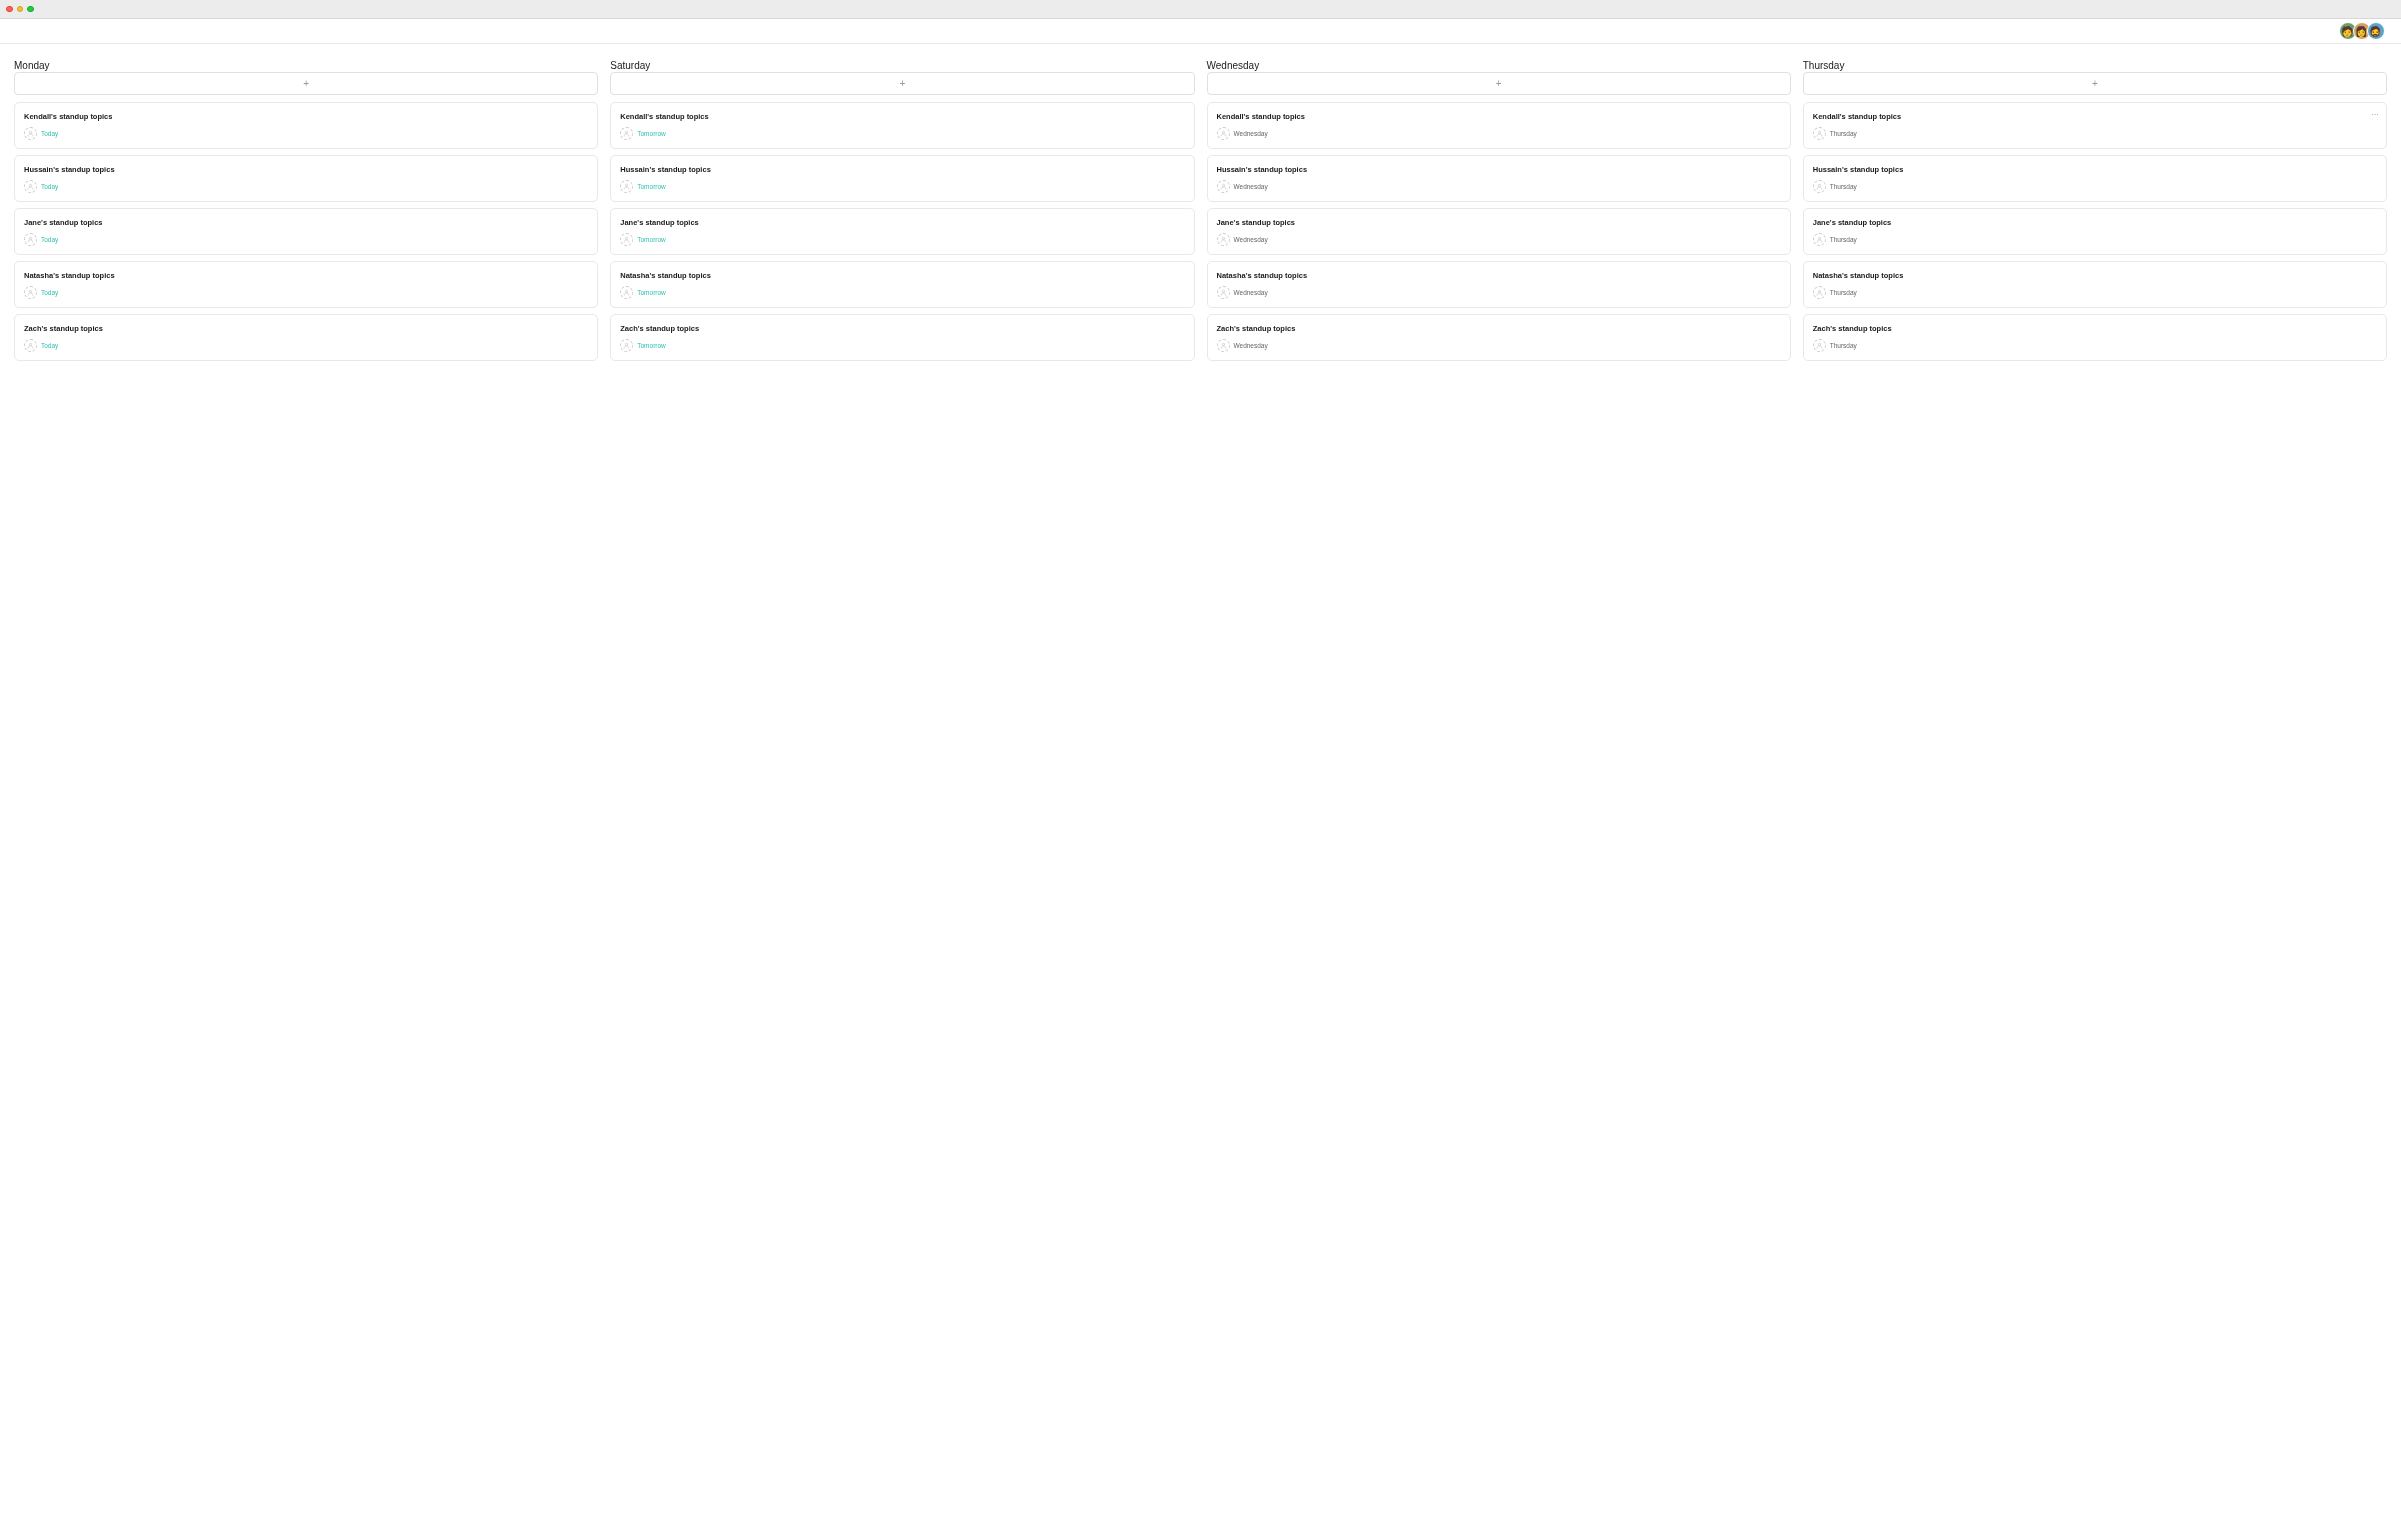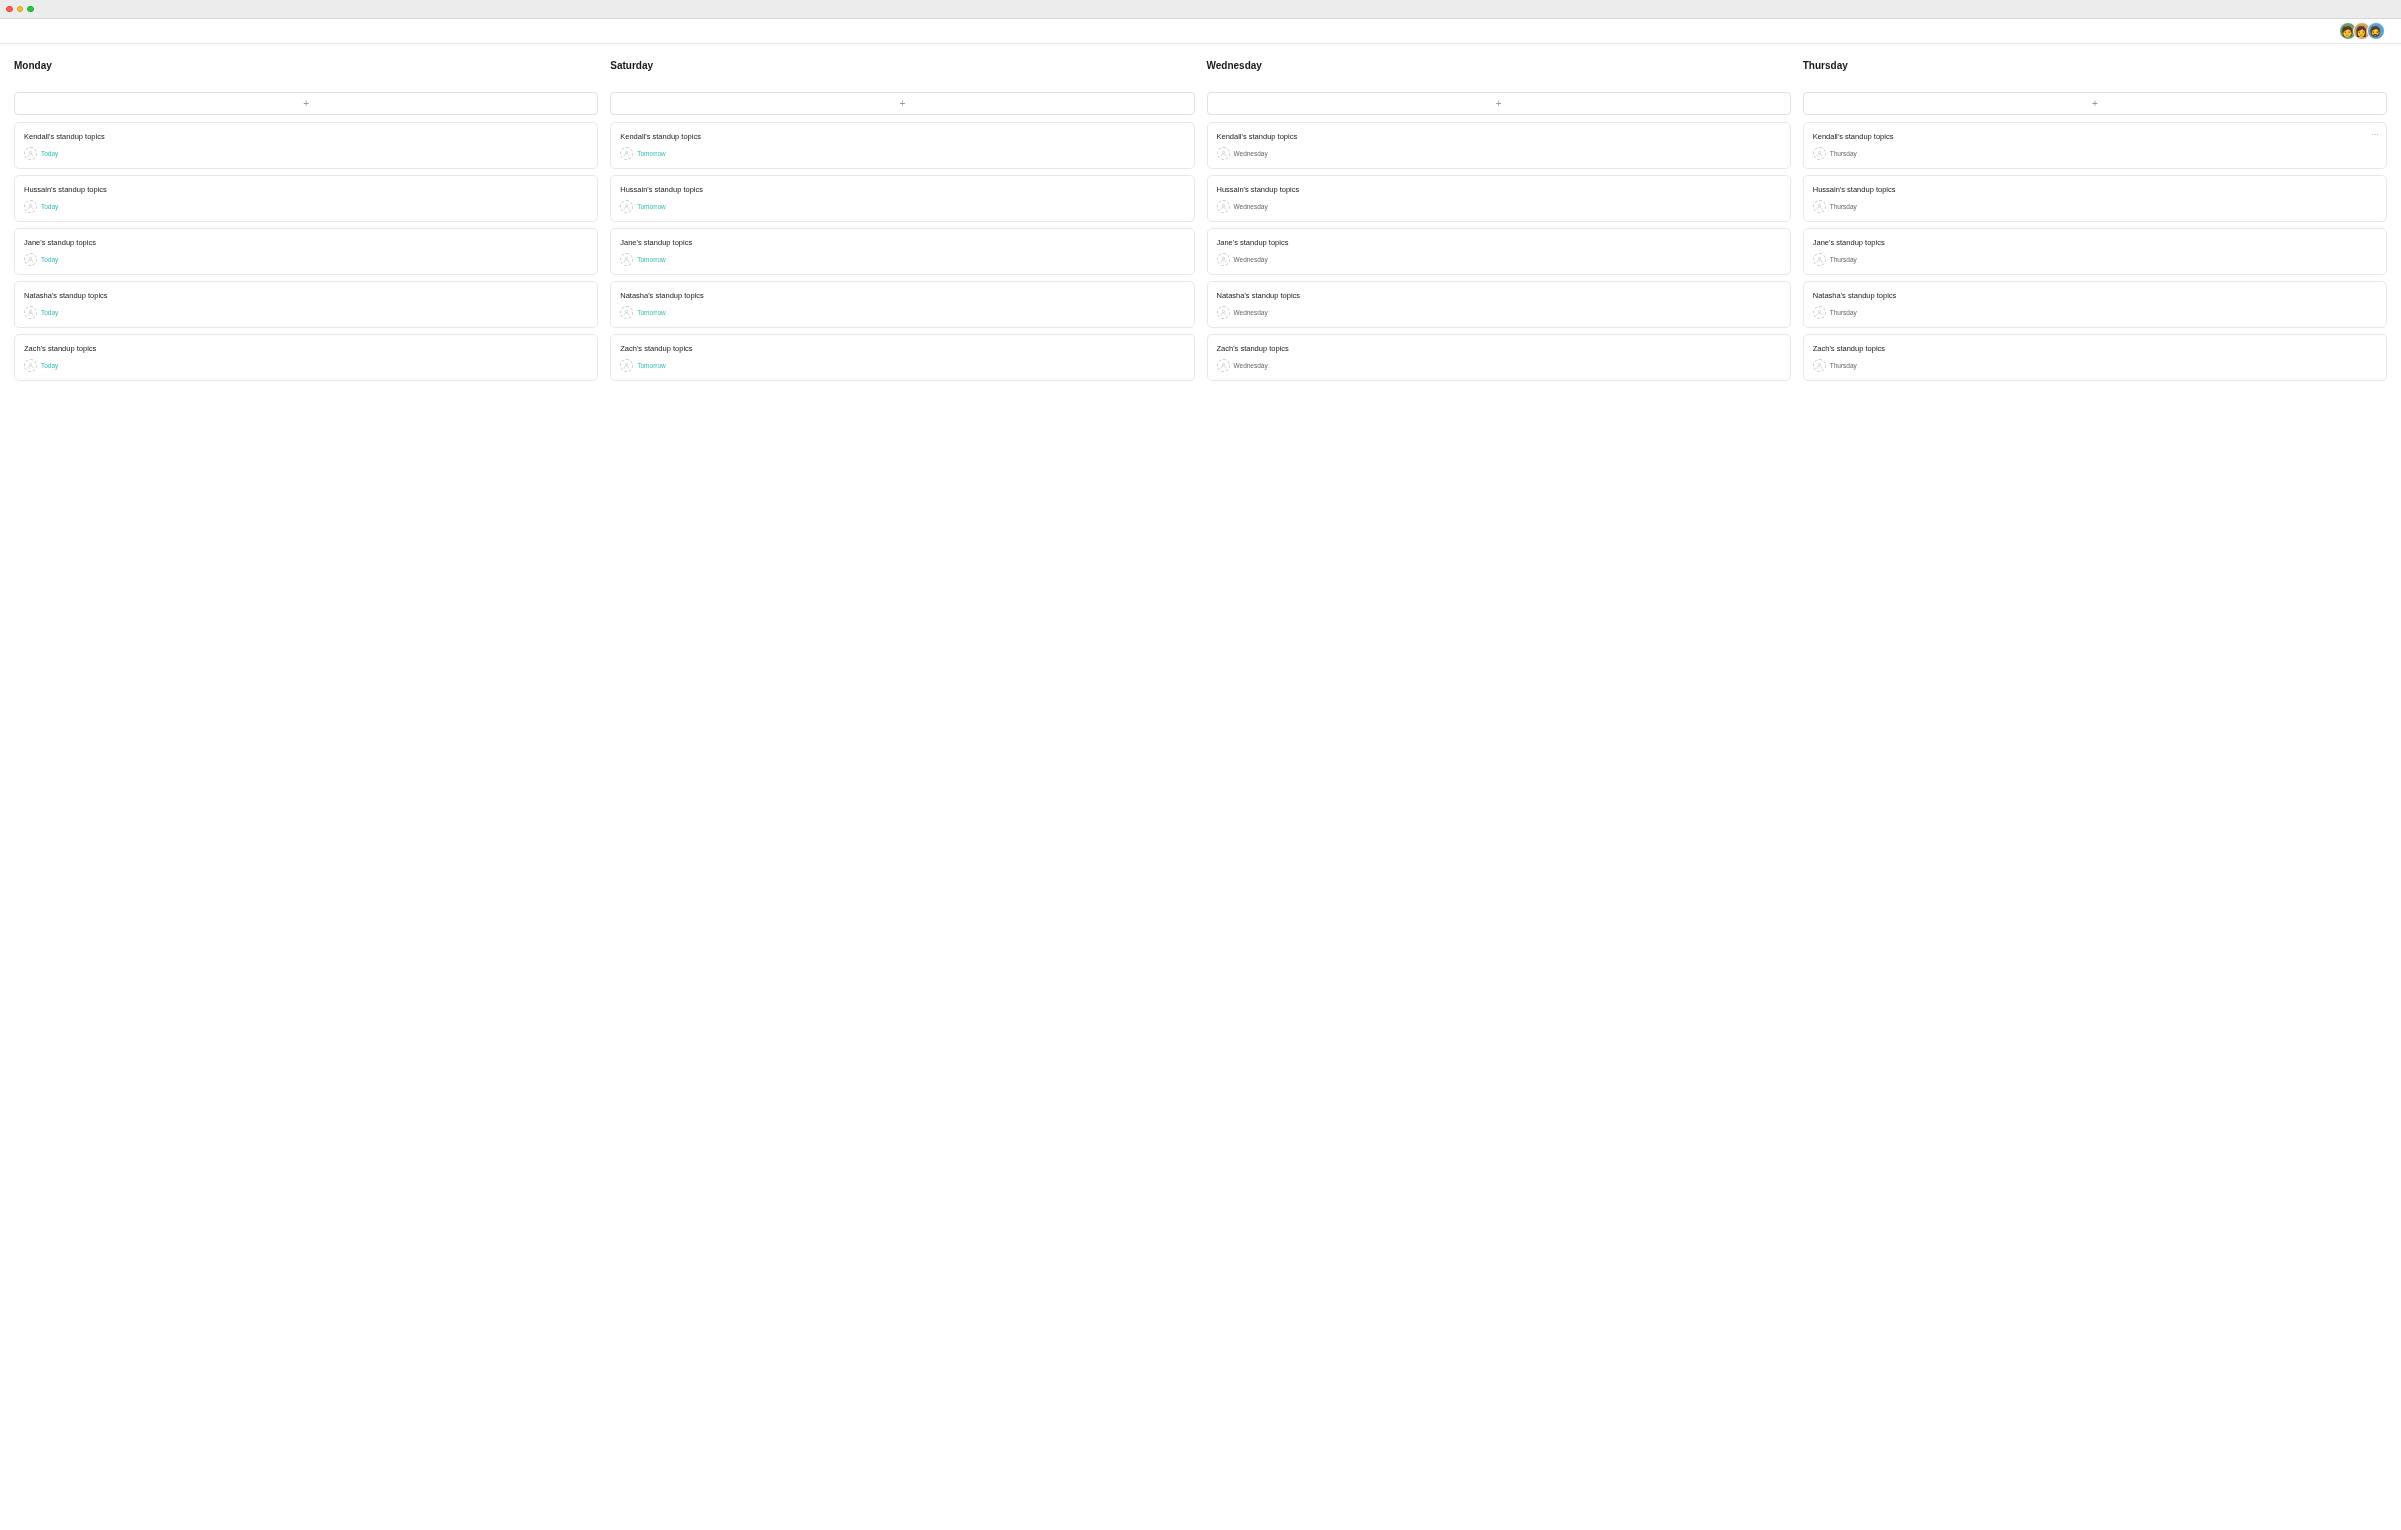--- a/index.html
+++ b/index.html
@@ -84,23 +84,23 @@
       display: grid;
       grid-template-columns: repeat(4, 1fr);
       gap: 12px;
     }
 
     
     .column {}
 
     .column-header {
       font-size: 10px;
-      font-weight: 700;
+      font-weight: 400;
       color: #1a1a1a;
-      margin-bottom: 21px;
+      margin-bottom: 1px;
     }
 
     .add-button {
       width: 100%;
       background: #ffffff;
       border: 0.8px solid #e0e0e0;
       border-radius: 4px;
       padding: 5px;
       cursor: pointer;
       display: flex;
@@ -119,21 +119,21 @@
       border-radius: 5px;
       padding: 9px 9px 8px;
       margin-bottom: 6px;
       position: relative;
       cursor: pointer;
       transition: box-shadow 0.15s;
     }
 
     .card-title {
       font-size: 7.5px;
-      font-weight: 400;
+      font-weight: 700;
       color: #1a1a1a;
       margin-bottom: 6px;
     }
 
     .card-meta {
       display: flex;
       align-items: center;
       gap: 4px;
     }
 

